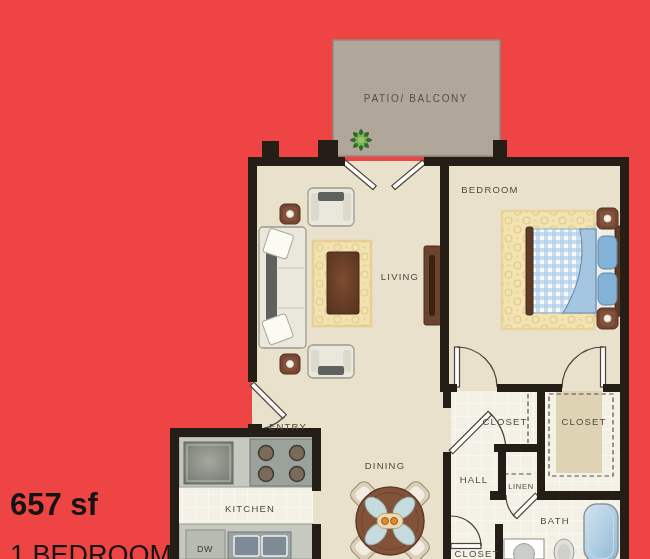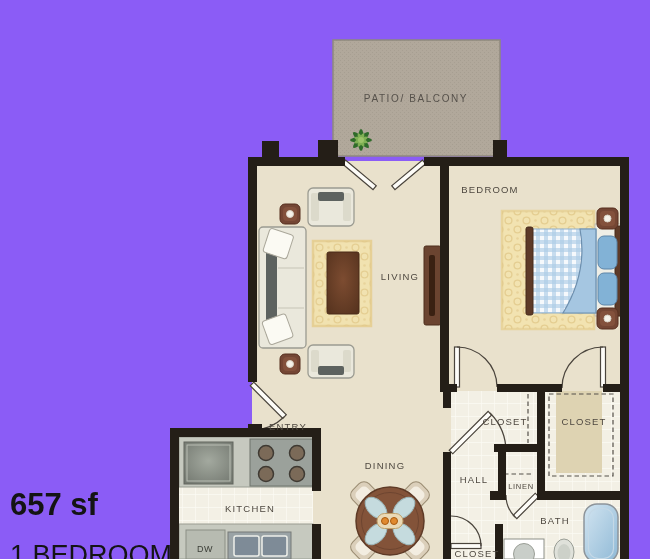--- a/index.html
+++ b/index.html
@@ -1,16 +1,16 @@
 <!DOCTYPE html>
 <html><head>
 <meta charset="utf-8">
 <style>
   html,body{margin:0;padding:0;background:#fff;}
-  .stage{position:relative;width:650px;height:559px;background:#8b5cf6;overflow:hidden;
+  .stage{position:relative;width:650px;height:559px;background:#ef4444;overflow:hidden;
          font-family:"Liberation Sans",sans-serif;}
   svg text{font-family:"Liberation Sans",sans-serif;}
   .room-label{fill:#4e4840;font-size:9.5px;letter-spacing:1.2px;}
   .patio-label{fill:#56514b;font-size:10px;letter-spacing:1.6px;}
   .small-label{fill:#4e4840;font-size:7.5px;letter-spacing:.7px;}
   .dw-label{fill:#3c3f38;font-size:9px;letter-spacing:.5px;}
   .area-label{fill:#141414;font-size:31px;font-weight:bold;}
   .unit-label{fill:#141414;font-size:27px;font-weight:400;}
 </style>
 </head>

